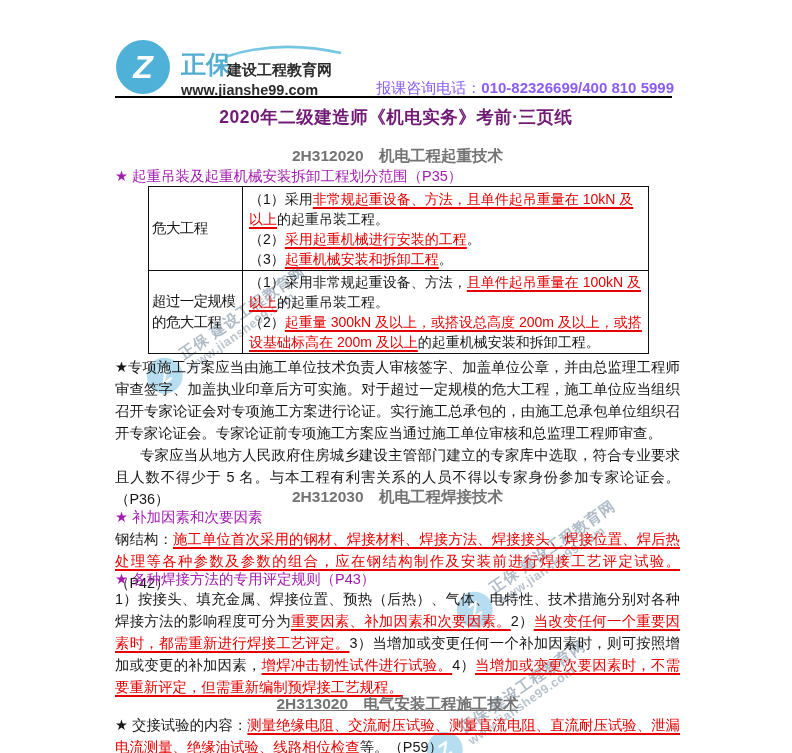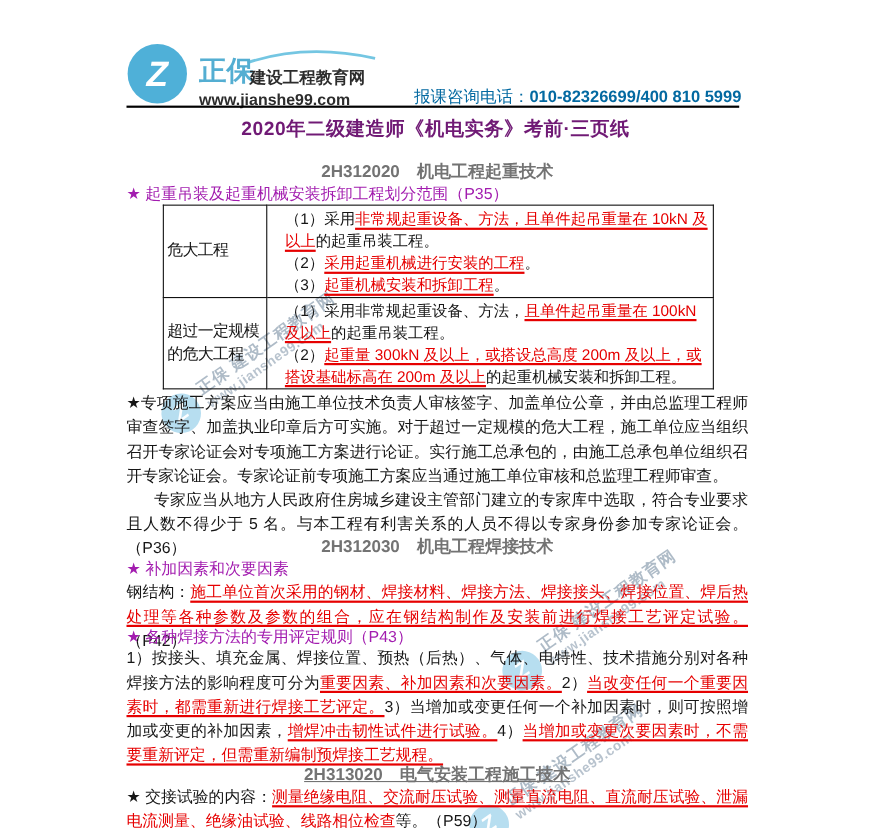--- a/index.html
+++ b/index.html
@@ -4,21 +4,21 @@
 <style>
   html,body{margin:0;padding:0;}
   body{
     width:792px;height:753px;position:relative;overflow:hidden;
     background:#ffffff;
     font-family:"Liberation Sans","DejaVu Sans",sans-serif;
     color:#1a1a1a;
   }
   
   .logo-svg{position:absolute;left:113px;top:37px;}
-  .phone-line{position:absolute;top:79px;right:118px;font-size:15px;color:#0369a1;white-space:nowrap;}
+  .phone-line{position:absolute;top:79px;right:118px;font-size:15px;color:#8b5cf6;white-space:nowrap;}
   .phone-line .num{font-weight:600;letter-spacing:0;}
   .header-rule{position:absolute;left:115px;top:96px;width:557px;height:2px;background:#000;}
   .page-title{
     position:absolute;left:115px;top:105px;width:562px;
     text-align:center;font-size:17.5px;font-weight:bold;color:#701a75;letter-spacing:0.5px;
   }
   
   .content{position:absolute;left:115px;top:0;width:565px;z-index:2;}
   .blk{position:absolute;left:0;width:565px;}
   .sec-heading{text-align:center;font-size:15.5px;font-weight:bold;color:#737373;}
@@ -35,21 +35,21 @@
   
   table.range-table{
     position:absolute;left:33px;top:186px;width:501px;
     border-collapse:collapse;table-layout:fixed;
   }
   .range-table td{border:1.5px solid #111;font-size:14px;color:#161616;}
   .range-table td.lbl{
     width:90px;vertical-align:middle;padding:0 0 0 3px;
     font-size:14.5px;letter-spacing:-0.6px;line-height:21px;
   }
-  .range-table td.cnt{vertical-align:middle;padding:1px 2px 1px 16px;}
+  .range-table td.cnt{vertical-align:middle;padding:1px 2px 1px 6px;}
   .range-table .cell-item{line-height:20px;text-align:left;}
   .row-1{height:84px;}
   .row-2{height:80px;}
   
   .watermark{
     position:absolute;z-index:1;display:flex;align-items:center;gap:7px;
     transform:rotate(-35deg);transform-origin:left center;pointer-events:none;
   }
   .wm-circle{
     width:36px;height:36px;border-radius:50%;background:rgba(96,182,221,0.45);

